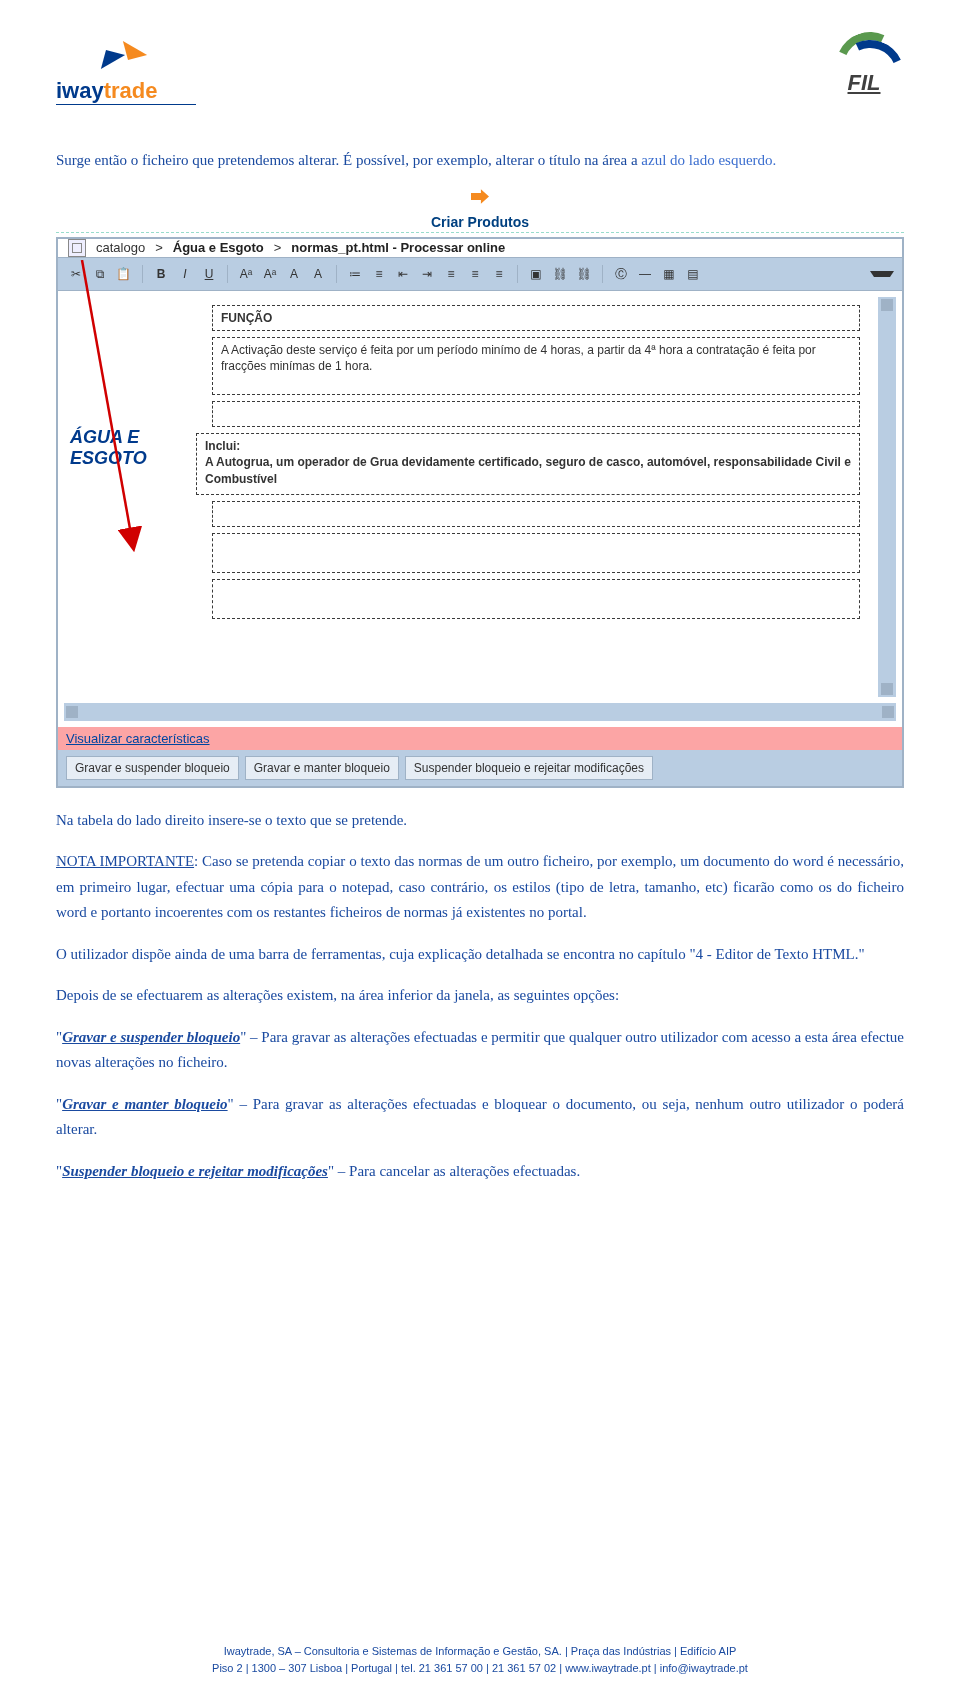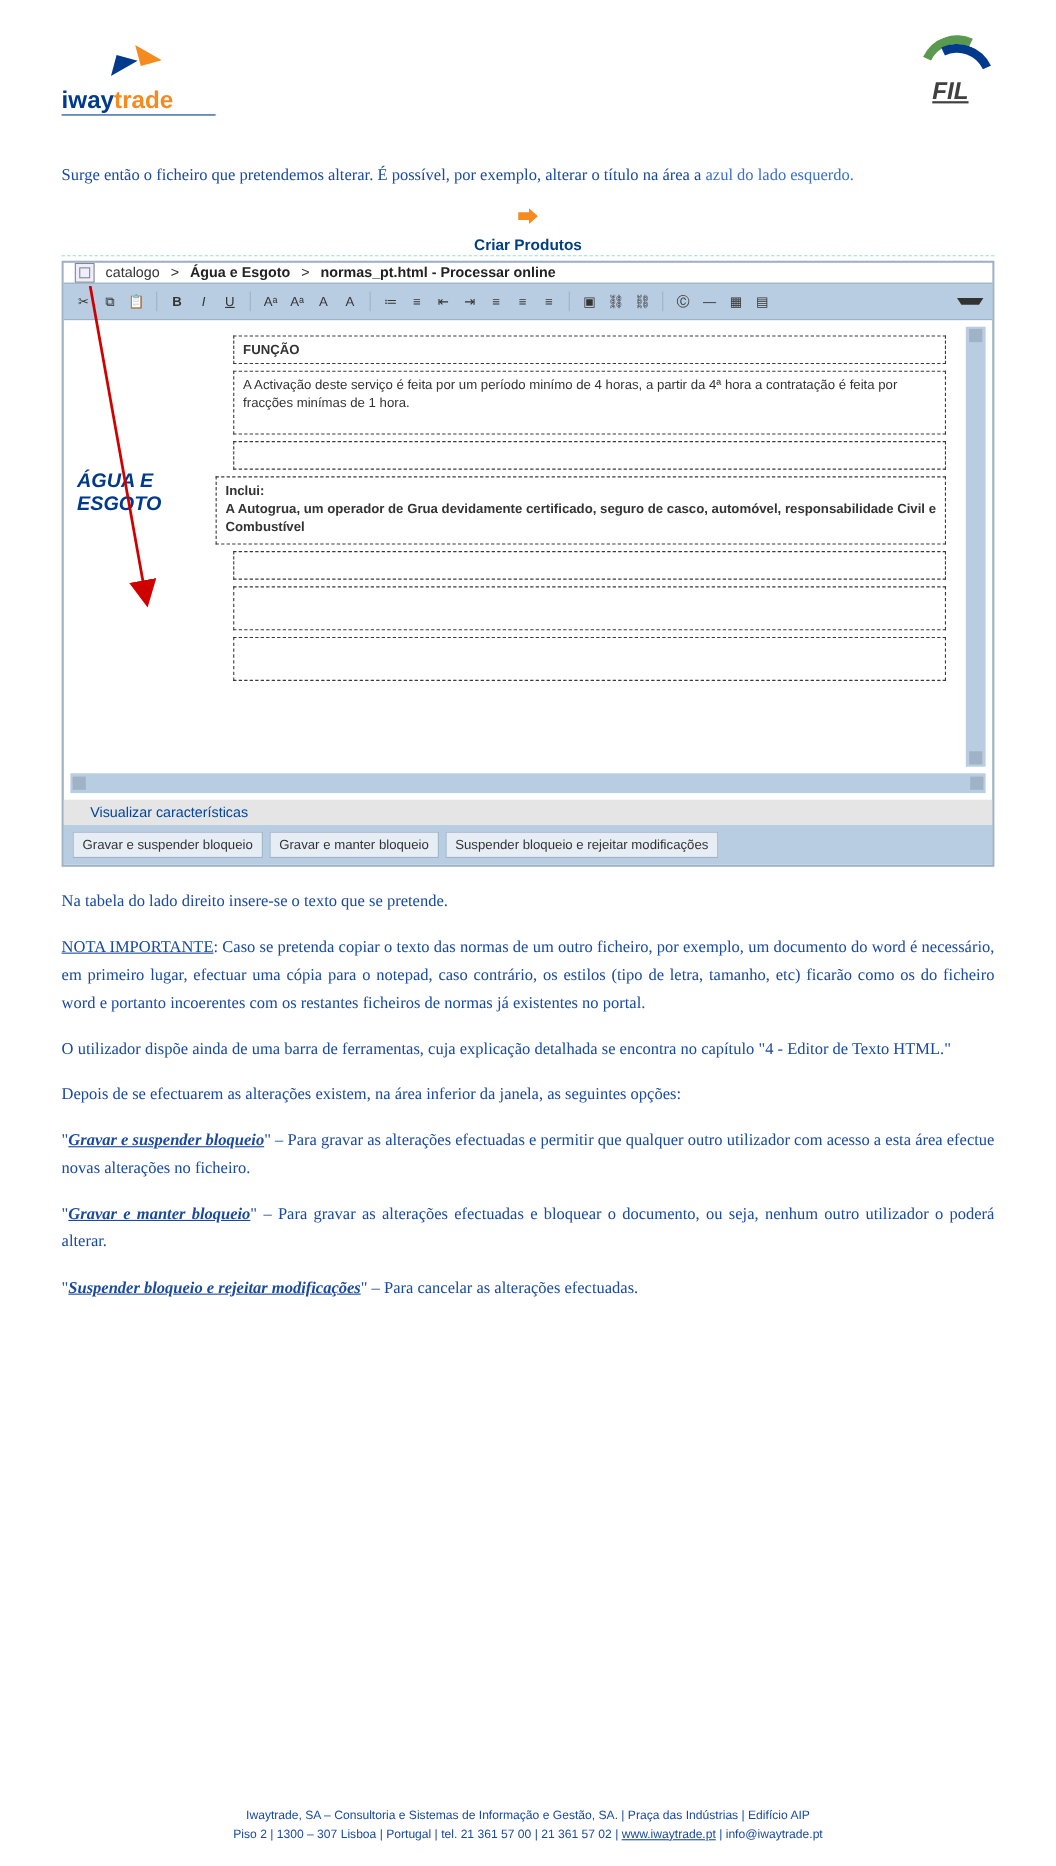--- a/index.html
+++ b/index.html
@@ -65,29 +65,29 @@
   .f2 { left:148px; top:40px;  height:58px; }
   .f3 { left:148px; top:104px; height:26px; }
   .f4 { left:132px; top:136px; height:62px; }
   .f5 { left:148px; top:204px; height:26px; }
   .f6 { left:148px; top:236px; height:40px; }
   .f7 { left:148px; top:282px; height:40px; }
   .side-title { position:absolute; left:6px; top:130px; width:120px; font:italic bold 18px/1.2 Arial; color:#003a8c;}
   .hscroll { height:18px; background:#b9cde2; margin:0 6px 6px 6px; position:relative;}
   .hscroll:before,.hscroll:after{content:"";position:absolute;top:3px;width:12px;height:12px;background:#9fb2c6;}
   .hscroll:before{left:2px;} .hscroll:after{right:2px;}
-  .link-row { padding:4px 24px; font:13px Arial; color:#0045a0; background:#e5e5e5;}
+  .link-row { padding:4px 8px; font:13px Arial; color:#0045a0; text-decoration:underline; background:#fca5a5;}
   .btn-row { display:flex; gap:6px; padding:6px 8px; background:#b9cde2;}
   .gbtn { background:#e6edf5; border:1px solid #9fb2c6; font:12px Arial; color:#333; padding:4px 8px; }
   .red-arrow { position:absolute; left:72px; top:260px; width:1px; height:1px; z-index:10; pointer-events:none;}
   .red-arrow svg{ position:absolute; left:0; top:0;}
   .emph { font-style: italic; font-weight:bold; text-decoration: underline;}
   .pagenum { text-align:right; font-size:13px; margin-top:30px;}
   .footer { position:absolute; bottom:20px; left:56px; right:56px; text-align:center; font-size:11px; color:#1a4aa0; line-height:1.5;}
-  .footer a { color:#1a4aa0; text-decoration:underline;margin-top:28px;}
+  .footer a { color:#1a4aa0; margin-top:28px;}
 </style>
 </head>
 <body>
 
 <div class="page">
 
   <div class="hdr">
     <div class="logo-iway">
       <div class="logo-iway-arrows">
         <div class="arrow blue"></div>

